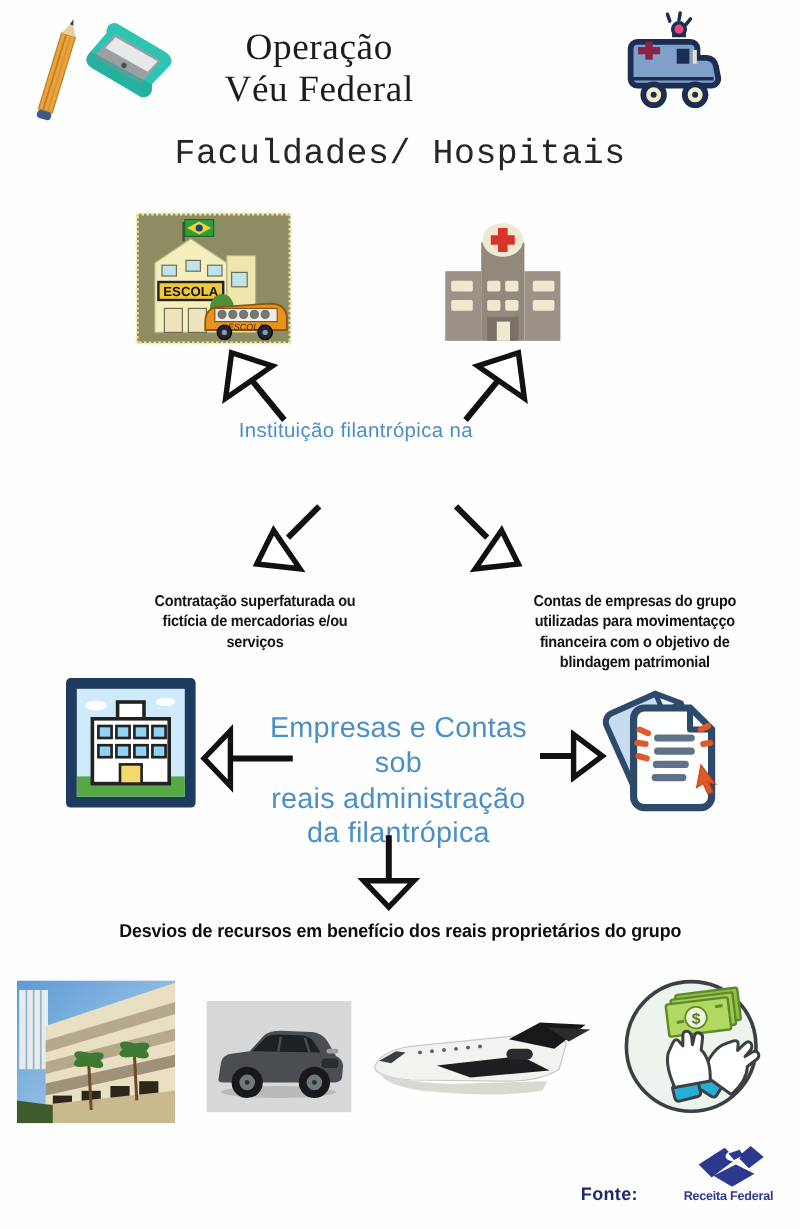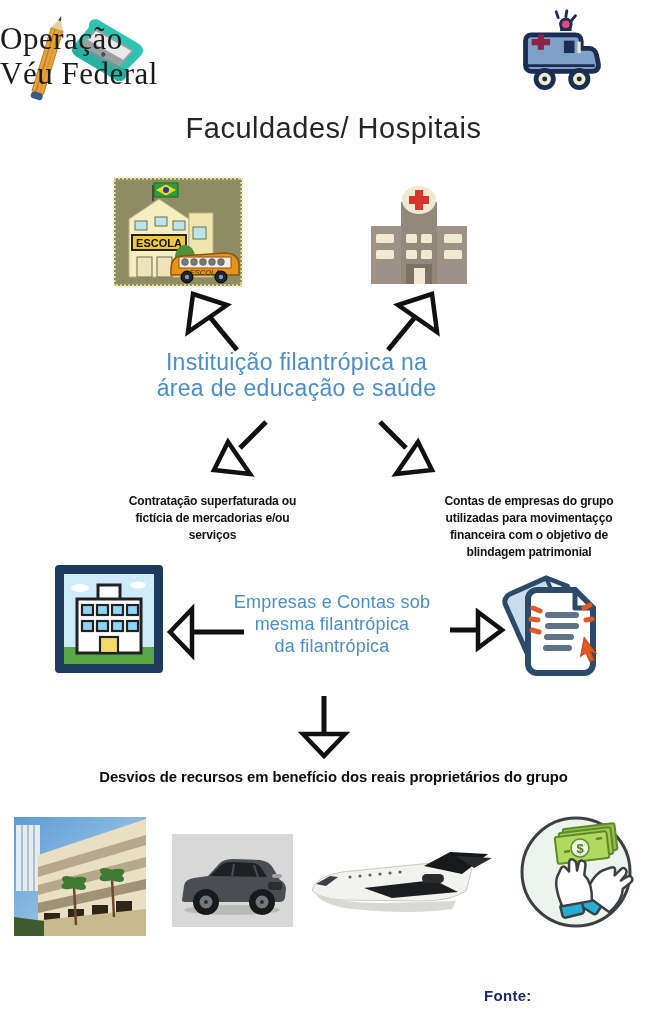--- a/index.html
+++ b/index.html
@@ -1,25 +1,25 @@
 <!DOCTYPE html>
 <html><head>
 <meta charset="utf-8">
 <style>
   html,body{margin:0;padding:0;background:#fff;}
   #canvas{position:relative;width:667px;height:1024px;background:#fefefe;overflow:hidden;
           font-family:"Liberation Sans",sans-serif;}
   .abs{position:absolute;}
-  .title{width:532px;font-family:"Liberation Serif","DejaVu Serif",serif;
+  .title{width:532px;text-align:center;font-family:"Liberation Serif","DejaVu Serif",serif;
          color:#1c1c1c;font-size:31px;line-height:1.12;letter-spacing:.5px;}
-  .subtitle{width:667px;text-align:center;font-family:Liberation Sans, sans-serif;
+  .subtitle{width:667px;text-align:center;font-family:Liberation Mono, monospace;
             color:#262626;font-size:29px;letter-spacing:.5px;}
-  .bluetext{width:593px;text-align:center;color:#4a8fc7;font-size:23px;line-height:1.15;
+  .bluetext{width:593px;text-align:center;color:#4a8fc7;font-size:17px;line-height:1.15;
             letter-spacing:.3px;}
-  .bluetext2{width:260px;text-align:center;color:#4a8fc7;font-size:18px;line-height:1.22;
+  .bluetext2{width:260px;text-align:center;color:#4a8fc7;font-size:24px;line-height:1.22;
              letter-spacing:.2px;}
   .note{text-align:center;color:#131313;font-size:13px;font-weight:600;line-height:1.3;
         transform:scaleX(.93);letter-spacing:-.2px;}
   .result{width:667px;text-align:center;color:#0d0d0d;font-size:15.5px;font-weight:700;
           transform:scaleX(.96);letter-spacing:-.1px;}
   .fonte{color:#1b2a6b;font-weight:700;font-size:15px;letter-spacing:.3px;}
   svg{display:block;}
 </style>
 </head>
 <body>
@@ -131,21 +131,20 @@
     <polygon points="18,6 52,17 13,44" fill="#fff" stroke="#111" stroke-width="4.5" stroke-linejoin="miter"></polygon>
   </svg>
 
   <svg class="abs" style="left:370px;top:288px" width="80" height="65" viewBox="0 0 80 65">
     <line x1="46" y1="28" x2="18" y2="62" stroke="#111" stroke-width="5"></line>
     <polygon points="62,6 28,17 67,44" fill="#fff" stroke="#111" stroke-width="4.5" stroke-linejoin="miter"></polygon>
   </svg>
 
   <div class="abs bluetext" style="top:349px">
     <div>Instituição filantrópica na</div>
-    <div>área de educação e saúde</div>
   </div>
 
   <svg class="abs" style="left:200px;top:418px" width="76" height="60" viewBox="0 0 76 60">
     <line x1="40" y1="30" x2="66" y2="4" stroke="#111" stroke-width="5"></line>
     <polygon points="14,52 50,56 28,24" fill="#fff" stroke="#111" stroke-width="4.5" stroke-linejoin="miter"></polygon>
   </svg>
 
   <svg class="abs" style="left:370px;top:418px" width="76" height="60" viewBox="0 0 76 60">
     <line x1="36" y1="30" x2="10" y2="4" stroke="#111" stroke-width="5"></line>
     <polygon points="62,52 26,56 48,24" fill="#fff" stroke="#111" stroke-width="4.5" stroke-linejoin="miter"></polygon>
@@ -185,21 +184,21 @@
     <rect x="47" y="74" width="18" height="16" fill="#f5d96b" stroke="#222" stroke-width="2.2"></rect>
   </svg>
 
   <svg class="abs" style="left:166px;top:602px" width="80" height="60" viewBox="0 0 80 60">
     <polygon points="26,7 26,53 4,30" fill="#fff" stroke="#111" stroke-width="4.5" stroke-linejoin="miter"></polygon>
     <line x1="27" y1="30" x2="78" y2="30" stroke="#111" stroke-width="5"></line>
   </svg>
 
   <div class="abs bluetext2" style="left:202px;top:592px">
     <div>Empresas e Contas sob</div>
-    <div>mesma filantrópica</div>
+    <div>reais administração</div>
     <div>da filantrópica</div>
   </div>
 
   <svg class="abs" style="left:448px;top:608px" width="58" height="44" viewBox="0 0 58 44">
     <line x1="2" y1="22" x2="30" y2="22" stroke="#111" stroke-width="5"></line>
     <polygon points="30,4 30,40 54,22" fill="#fff" stroke="#111" stroke-width="4.5" stroke-linejoin="miter"></polygon>
   </svg>
 
   <svg class="abs" style="left:487px;top:556px" width="140" height="136" viewBox="0 0 140 136">
     <g transform="rotate(-24 62 58)">
@@ -320,14 +319,24 @@
       <path d="M70,88 q-4,-24 4,-32 l4,-5 q3,-3 5,1 l2,4 2,-8 q1,-4 4,-3 t3,5 l-1,7 3,-6 q2,-4 5,-2 t1,6 l-3,8 q6,10 1,27 Z" fill="#fff" stroke="#3c4043" stroke-width="2.5" stroke-linejoin="round"></path>
     </g>
     <g transform="rotate(-14 52 84)">
       <rect x="40" y="90" width="22" height="14" rx="3" fill="#27aed6" stroke="#3c4043" stroke-width="2.5"></rect>
       <path d="M42,92 q-4,-24 4,-32 l4,-5 q3,-3 5,1 l2,4 2,-8 q1,-4 4,-3 t3,5 l-1,7 3,-6 q2,-4 5,-2 t1,6 l-3,8 q6,10 1,27 Z" fill="#fff" stroke="#3c4043" stroke-width="2.5" stroke-linejoin="round"></path>
     </g>
   </svg>
 
   <div class="abs fonte" style="left:484px;top:987px">Fonte:</div>
 
+  <div class="abs" style="left:568px;top:953px;width:78px;text-align:center">
+    <svg width="62" height="38" viewBox="0 0 80 48" style="margin:0 auto">
+      <polygon points="8,22 36,4 48,16 22,36" fill="#2b3a8f"></polygon>
+      <polygon points="50,14 64,2 78,14 62,26" fill="#2b3a8f"></polygon>
+      <polygon points="24,34 48,22 68,32 44,46" fill="#2b3a8f"></polygon>
+      <ellipse cx="45" cy="13" rx="8" ry="5.5" fill="#fff"></ellipse>
+      <polygon points="40,10 52,6 56,12 46,17" fill="#2b3a8f"></polygon>
+    </svg>
+    <div style="color:#2b3a8f;font-weight:700;font-size:10.5px;letter-spacing:-.2px">Receita Federal</div>
+  </div>
 
 </div>
 
 </body></html>

